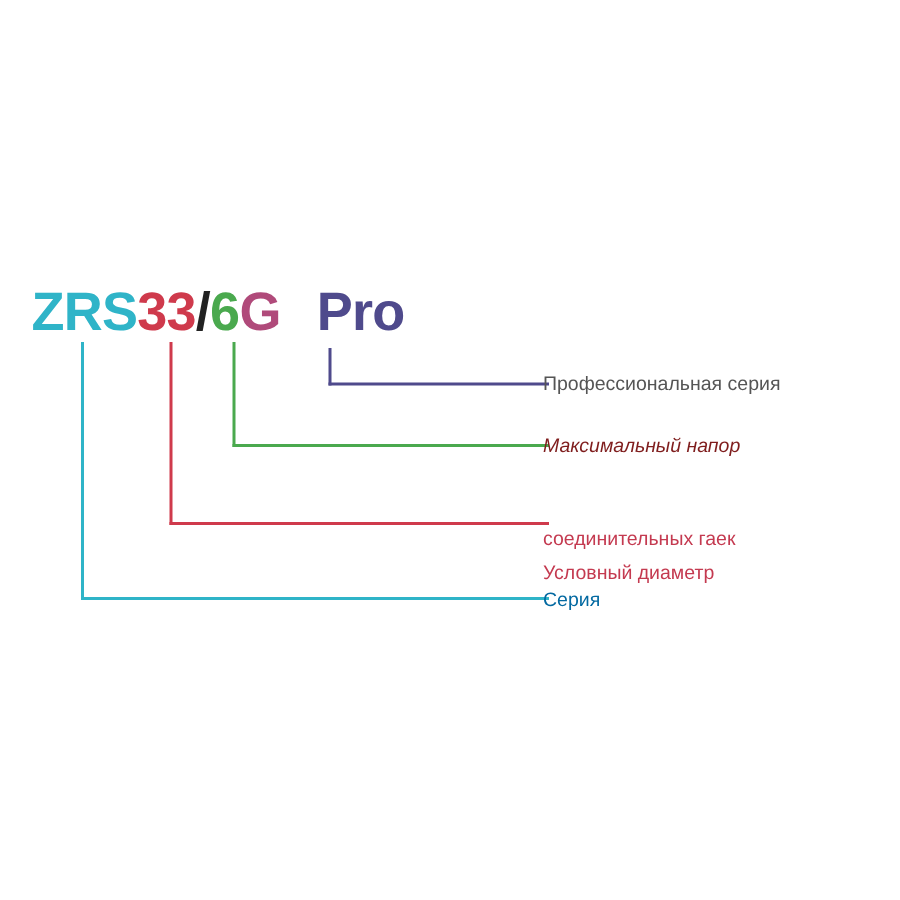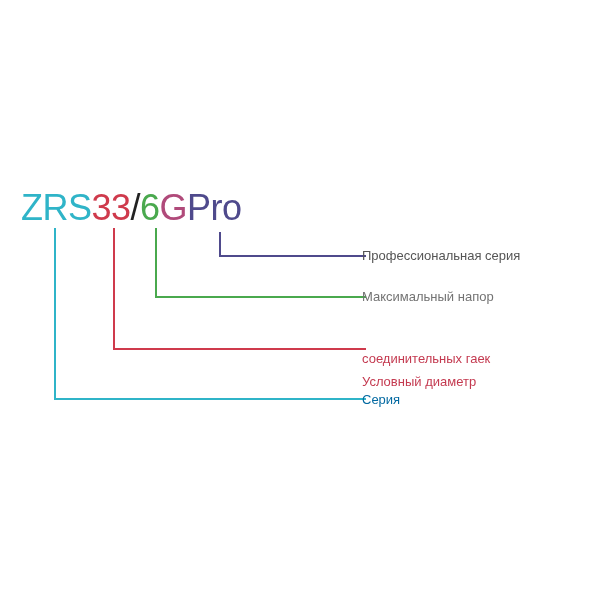--- a/index.html
+++ b/index.html
@@ -1,19 +1,19 @@
 <!DOCTYPE html>
 <html><head>
 <meta charset="utf-8">
 <style>
   html, body { margin:0; padding:0; background:#ffffff; }
   body { width:600px; height:600px; position:relative; overflow:hidden; font-family:"Liberation Sans", sans-serif; }
   .model { position:absolute; left:21px; top:188px; font-size:36px; line-height:40px; white-space:nowrap; letter-spacing:-0.5px; }
-  .model span { display:inline-block; }
-  .model .gap { margin-left:0; }
+  .model span { display:inline-block;font-weight:bold; }
+  .model .gap { margin-left:24px; }
   .line { position:absolute; }
   .label { position:absolute; left:362px; font-size:13px; line-height:18px; white-space:nowrap; }
 </style>
 </head>
 <body>
 
 <div class="model">
   <span style="color:#2fb4c8">ZRS</span><span style="color:#cf3a4c">33</span><span style="color:#222222">/</span><span style="color:#4aa94e">6</span><span style="color:#b04a7a">G</span><span class="gap" style="color:#4f4a8c">Pro</span>
 </div>
 
@@ -23,16 +23,16 @@
 <div class="line" style="left:155px; top:228px; width:2px; height:70px; background:#4aa94e;"></div>
 <div class="line" style="left:155px; top:296px; width:211px; height:2px; background:#4aa94e;"></div>
 
 <div class="line" style="left:113px; top:228px; width:2px; height:122px; background:#cf3a4c;"></div>
 <div class="line" style="left:113px; top:348px; width:253px; height:2px; background:#cf3a4c;"></div>
 
 <div class="line" style="left:54px; top:228px; width:2px; height:172px; background:#2fb4c8;"></div>
 <div class="line" style="left:54px; top:398px; width:312px; height:2px; background:#2fb4c8;"></div>
 
 <div class="label" style="top:247px; color:#555555;">Профессиональная серия</div>
-<div class="label" style="top:288px; color:#737373;">Максимальный напор</div>
+<div class="label" style="top:288px; color:#7f1d1d;font-style:italic;">Максимальный напор</div>
 <div class="label" style="top:332px; color:#c43a50;margin-top:41px;">Условный диаметр</div>
 <div class="label" style="top:350px; color:#c43a50;">соединительных гаек</div>
 <div class="label" style="top:391px; color:#0369a1;">Серия</div>
 
 </body></html>

